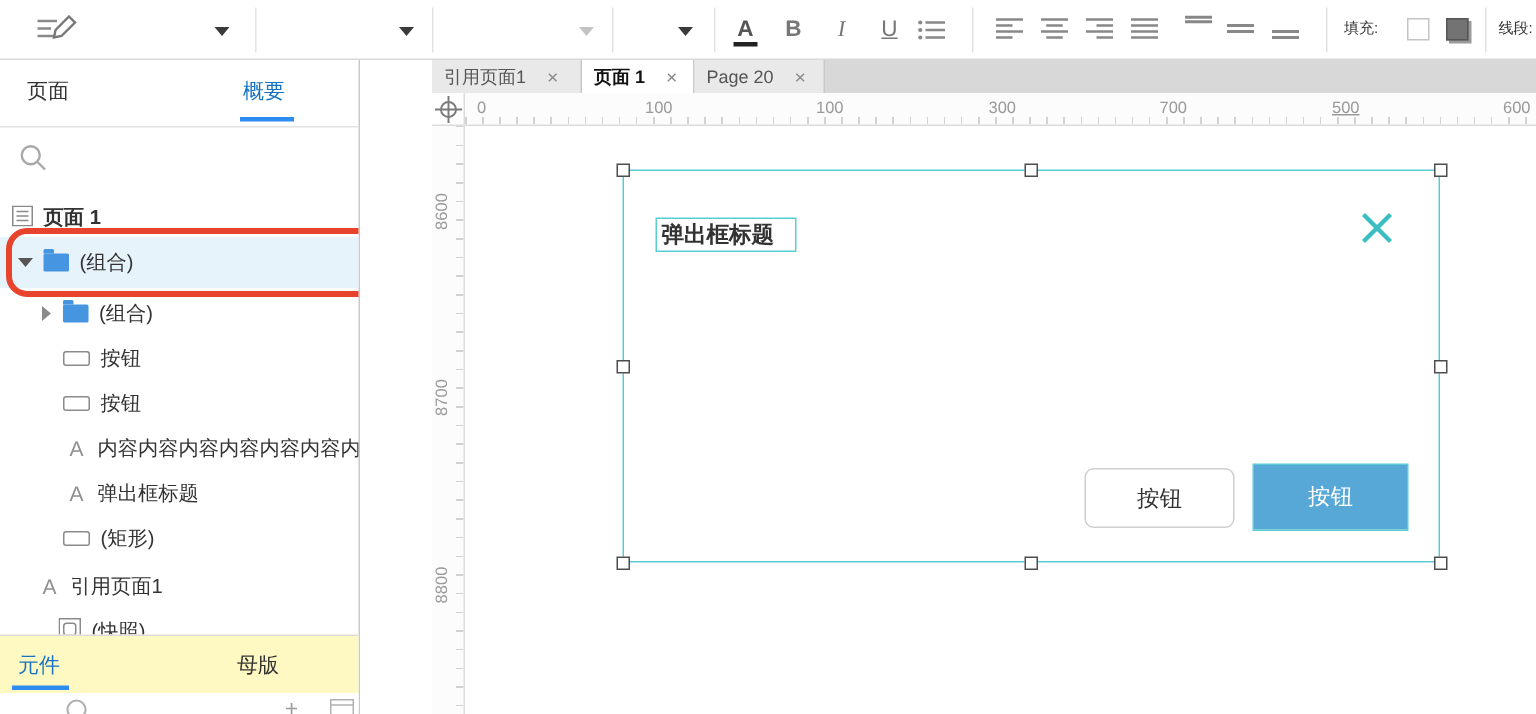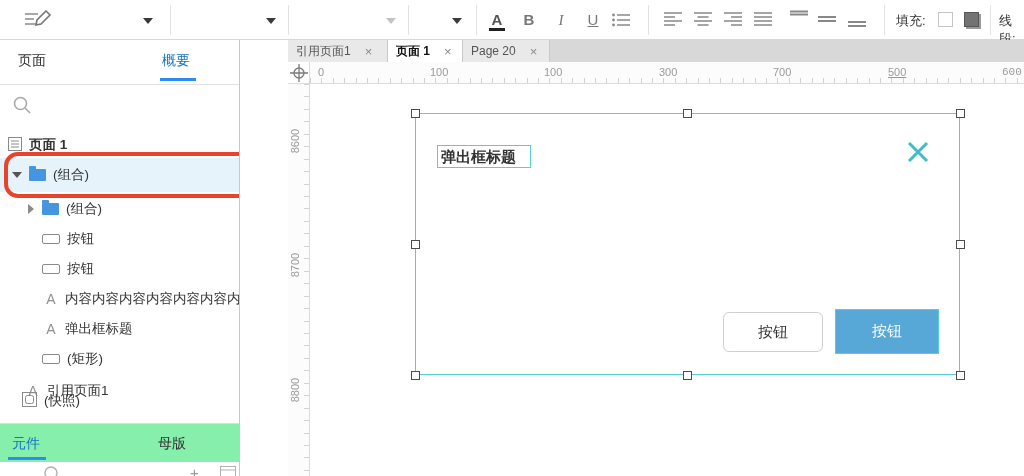--- a/index.html
+++ b/index.html
@@ -13,21 +13,21 @@
   .tsep { position:absolute; top:5px; height:30px; width:1px; background:#e3e3e3; }
   .caret { position:absolute; width:0; height:0; border-left:5px solid transparent; border-right:5px solid transparent; border-top:6px solid #3a3a3a; top:18px; }
   .caret.dis { border-top-color:#c3c3c3; }
   .tbtn { position:absolute; top:9px; height:22px; line-height:22px; font-size:15px; color:#777; text-align:center; width:22px; }
   .tbtn.colorA { color:#555; font-weight:bold; }
   .tbtn.colorA::after { content:""; position:absolute; left:3px; right:3px; bottom:0; height:3px; background:#222; }
   .tbtn.b { font-weight:bold; }
   .tbtn.i { font-style:italic; font-family:"Liberation Serif","DejaVu Serif",serif; }
   .tbtn.u { text-decoration:underline; }
   .ticon { position:absolute; top:12px; }
-  .tlabel { position:absolute; top:12px; font-size:13px; color:#333; }
+  .tlabel { position:absolute; top:12px; font-size:10px; color:#333; }
   .swatch { position:absolute; top:12px; width:15px; height:15px; }
   .swatch.white { background:#fff; border:1px solid #c4c4c4; }
   .swatch.dark { background:#737373; border:1px solid #565656; box-shadow:2px 2px 0 #9a9a9a; }
   
   .doc-tabs { position:absolute; left:288px; top:40px; width:736px; height:22px; background:#d8d8d8; display:flex; }
   .doc-tab { display:flex; align-items:center; padding:0 8px; font-size:12px; color:#555; background:#e9e9e9; border-right:1px solid #c9c9c9; }
   .doc-tab .lbl { white-space:nowrap; }
   .doc-tab .x { margin-left:14px; color:#8a8a8a; font-size:13px; line-height:1; }
   .doc-tab.active { background:#fff; color:#111; font-weight:bold; }
   .doc-tab.active .x { font-weight:normal; }
@@ -45,21 +45,21 @@
   .tcaret-right { width:0; height:0; border-top:5px solid transparent; border-bottom:5px solid transparent; border-left:6px solid #8a8a8a; margin-right:8px; flex:0 0 auto; }
   .folder { position:relative; width:17px; height:12px; background:#4695e0; border-radius:1px; margin-right:7px; flex:0 0 auto; }
   .folder::before { content:""; position:absolute; left:0; top:-3px; width:7px; height:3px; background:#4695e0; border-radius:1px 1px 0 0; }
   .rect-ic { width:18px; height:10px; border:1px solid #8a8a8a; border-radius:2px; margin-right:7px; flex:0 0 auto; background:#fff; }
   .a-ic { font-size:14px; color:#909090; margin-right:7px; flex:0 0 auto; width:14px; text-align:center; }
   .page-ic, .snap-ic { margin-right:7px; flex:0 0 auto; }
   .badge { position:absolute; right:18px; width:15px; height:15px; border:1px solid #a9a9a9; background:#fff; display:flex; align-items:center; justify-content:center; }
   .badge i { display:block; width:7px; height:7px; background:#2d8cf0; }
   .red-rect { position:absolute; left:4px; top:112px; width:260px; height:46px; border:4px solid #e8432d; border-radius:14px; z-index:5; pointer-events:none; }
   .annotation { position:absolute; left:34px; top:101px; font-size:25px; font-weight:500; color:#e8432d; z-index:30; white-space:nowrap; letter-spacing:1px; }
-  .bottom-tabs { position:absolute; left:0; top:383px; width:288px; height:39px; border-top:1px solid #ddd; background:#86efac; z-index:6; }
+  .bottom-tabs { position:absolute; left:0; top:383px; width:288px; height:39px; border-top:1px solid #ddd; background:#fef9c3; z-index:6; }
   .btab { position:absolute; top:11px; font-size:14px; color:#333; }
   .btab.active { color:#1673c1; }
   .btab-underline { position:absolute; left:8px; top:33px; width:38px; height:3px; background:#2d8cf0; }
   .widget-search { position:absolute; left:0; top:422px; width:288px; height:14px; z-index:6; background:#fff; overflow:visible; }
   .ws-glyph { position:absolute; top:2px; font-size:15px; color:#9a9a9a; }
   
   .canvas-wrap { position:absolute; left:288px; top:62px; width:736px; height:414px; background:#fff; }
   .corner { position:absolute; left:0; top:0; width:22px; height:22px; background:#fff; border-right:1px solid #dcdcdc; border-bottom:1px solid #dcdcdc; }
   .h-ruler { position:absolute; left:22px; top:0; width:714px; height:22px; background:#fcfcfc; border-bottom:1px solid #dcdcdc; overflow:hidden; }
   .h-ruler .ticks { position:absolute; left:0; bottom:0; width:100%; height:5px;
@@ -253,21 +253,21 @@
         <span>弹出框标题</span>
       </div>
       <div class="trow" style="top:304px;height:30px;padding-left:42px;">
         <span class="rect-ic"></span>
         <span>(矩形)</span>
       </div>
       <div class="trow" style="top:336px;height:30px;padding-left:26px;">
         <span class="a-ic">A</span>
         <span>引用页面1</span>
       </div>
-      <div class="trow" style="top:346px;height:30px;padding-left:22px;">
+      <div class="trow" style="top:366px;height:30px;padding-left:39px;">
         <span class="snap-ic">
           <svg width="15" height="15" viewBox="0 0 15 15">
               <rect x="0.5" y="0.5" width="14" height="14" fill="none" stroke="#8a8a8a"></rect>
               <rect x="3.5" y="3.5" width="8" height="8" rx="2" fill="none" stroke="#8a8a8a"></rect>
             </svg>
         </span>
         <span>(快照)</span>
       </div>
     </div>
 
@@ -305,21 +305,21 @@
     </div>
 
     <div class="h-ruler">
       <div class="ticks"></div>
       <span class="h-lab" style="left:8px;">0</span>
       <span class="h-lab" style="left:120px;">100</span>
       <span class="h-lab" style="left:234px;">100</span>
       <span class="h-lab" style="left:349px;">300</span>
       <span class="h-lab" style="left:463px;">700</span>
       <span class="h-lab" style="left:578px;text-decoration:underline;">500</span>
-      <span class="h-lab" style="left:692px;font-family:Liberation Mono, monospace;">600</span>
+      <span class="h-lab" style="left:692px;">600</span>
     </div>
 
     <div class="v-ruler">
       <div class="ticks"></div>
       <span class="v-lab" style="top:50px;">8600</span>
       <span class="v-lab" style="top:174px;">8700</span>
       <span class="v-lab" style="top:299px;">8800</span>
     </div>
 
     <div class="canvas">

